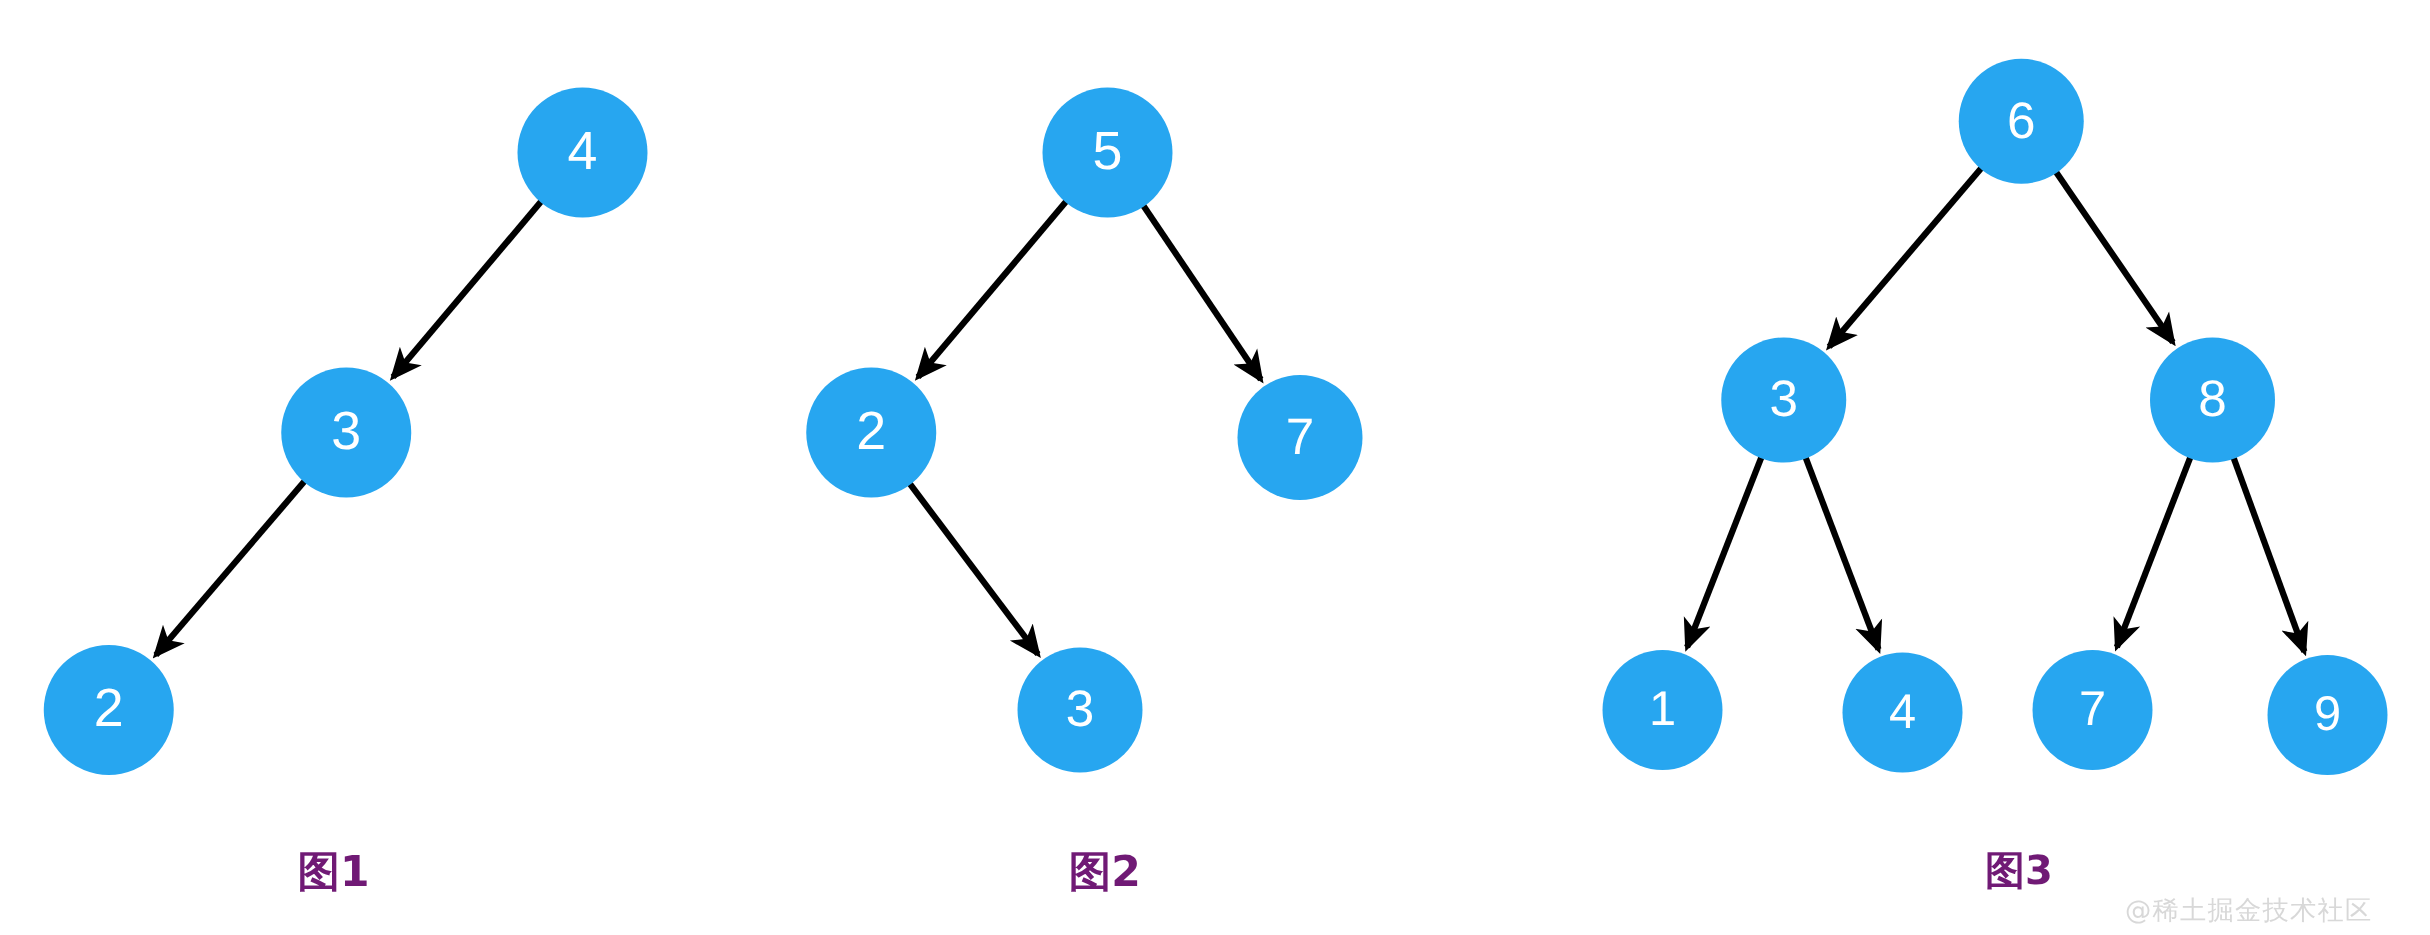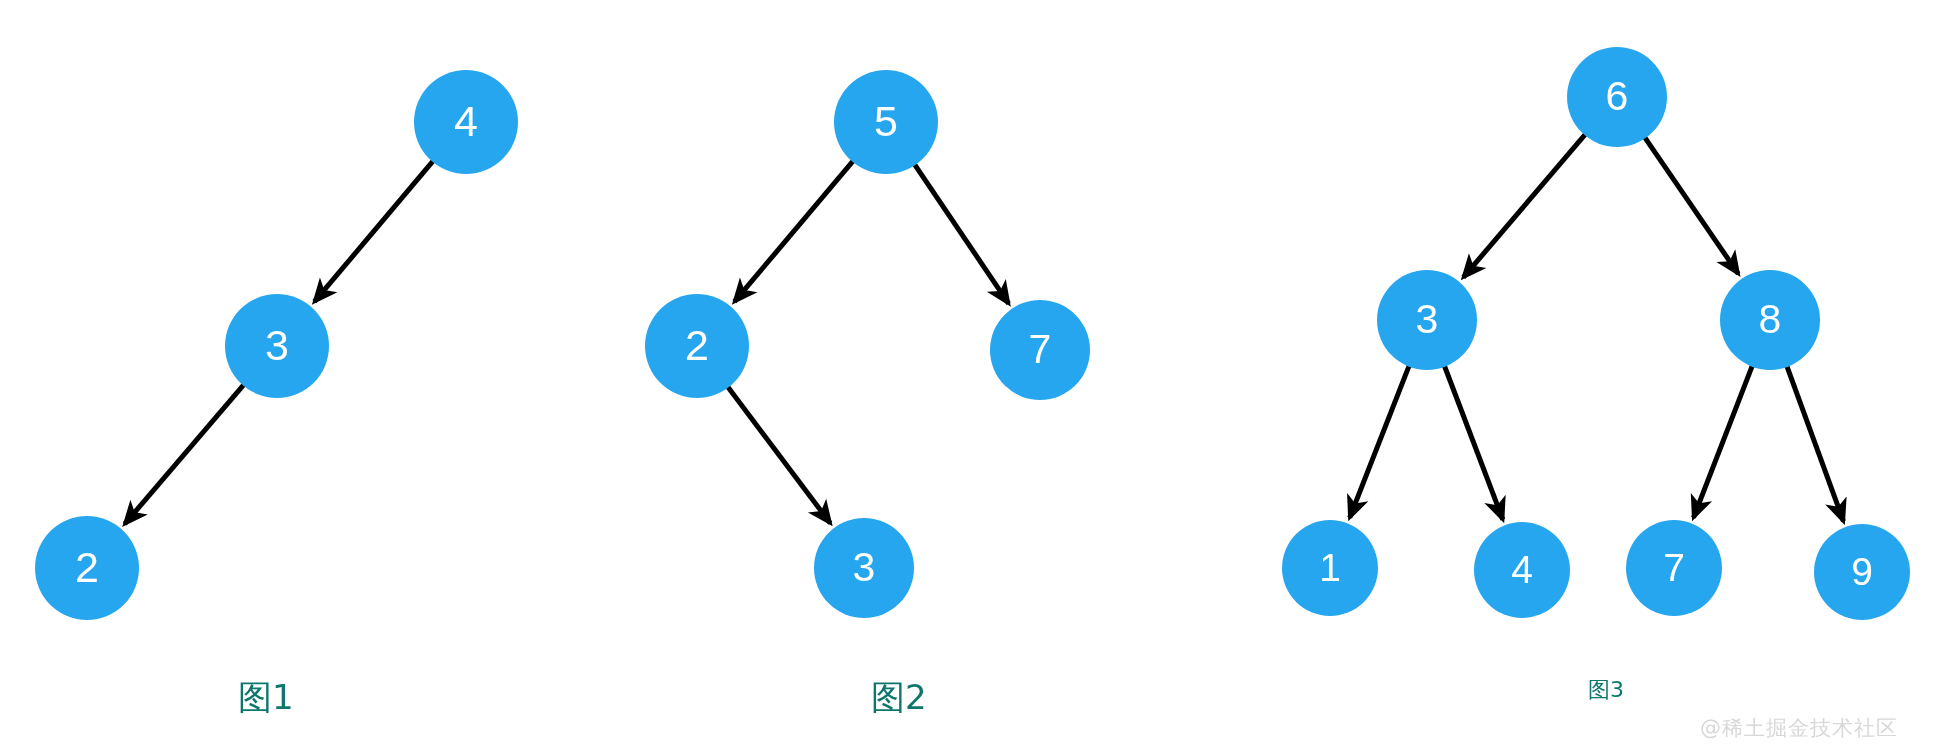--- a/index.html
+++ b/index.html
@@ -35,22 +35,22 @@
     line-height: 1;
     box-sizing: border-box;
     user-select: none;
   }
   .node-label {
     display: block;
     transform: translateY(-1px);
   }
   .fig-caption {
     position: absolute;
-    color: #0f766e;
-    font-weight: normal;
+    color: #701a75;
+    font-weight: bold;
     white-space: nowrap;
     font-family: "DejaVu Sans", "Liberation Sans", sans-serif;
   }
   .watermark {
     position: absolute;
     color: #d8d8d8;
     white-space: nowrap;
     font-family: "DejaVu Sans", "Liberation Sans", sans-serif;
     letter-spacing: 1px;
   }
@@ -118,19 +118,19 @@
       </div>
       <div class="node" style="left: 1626px; top: 520px; width: 96px; height: 96px; background: rgb(39, 166, 240); color: rgb(255, 255, 255); font-size: 39px;">
         <span class="node-label">7</span>
       </div>
       <div class="node" style="left: 1814px; top: 524px; width: 96px; height: 96px; background: rgb(39, 166, 240); color: rgb(255, 255, 255); font-size: 39px;">
         <span class="node-label">9</span>
       </div>
     </div>
   <div id="captions-layer">
       <div class="fig-caption" style="left: 238px; top: 675px; font-size: 34px;">图1</div>
-      <div class="fig-caption" style="left: 855px; top: 675px; font-size: 34px; margin-left: 16px;">图2</div>
-      <div class="fig-caption" style="left: 1588px; top: 675px; font-size: 22px;">图3</div>
+      <div class="fig-caption" style="left: 855px; top: 675px; font-size: 34px;">图2</div>
+      <div class="fig-caption" style="left: 1588px; top: 675px; font-size: 32px;">图3</div>
     </div>
 
   <div class="watermark" style="left: 1700px; top: 714px; font-size: 21px; color: rgb(216, 216, 216);">@稀土掘金技术社区</div>
 
 </div>
 
 </body></html>

